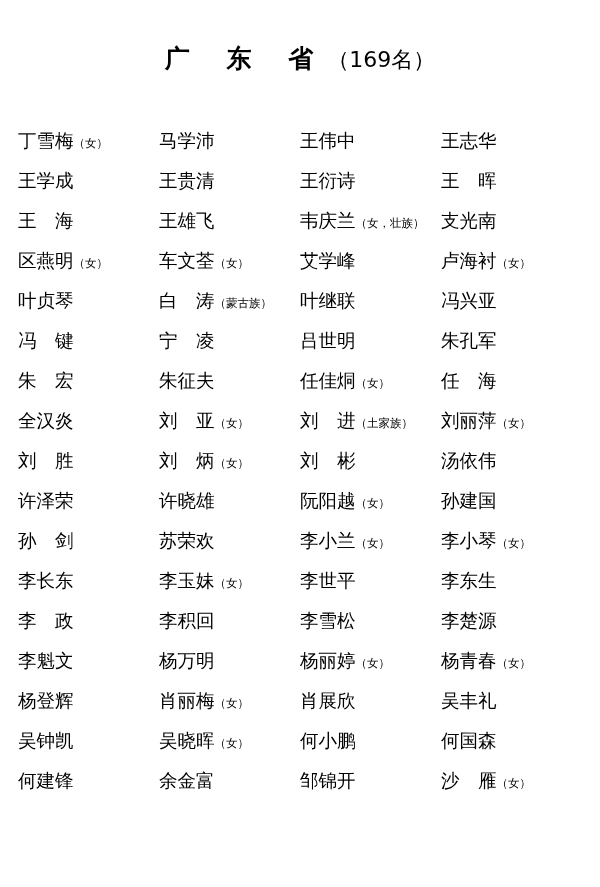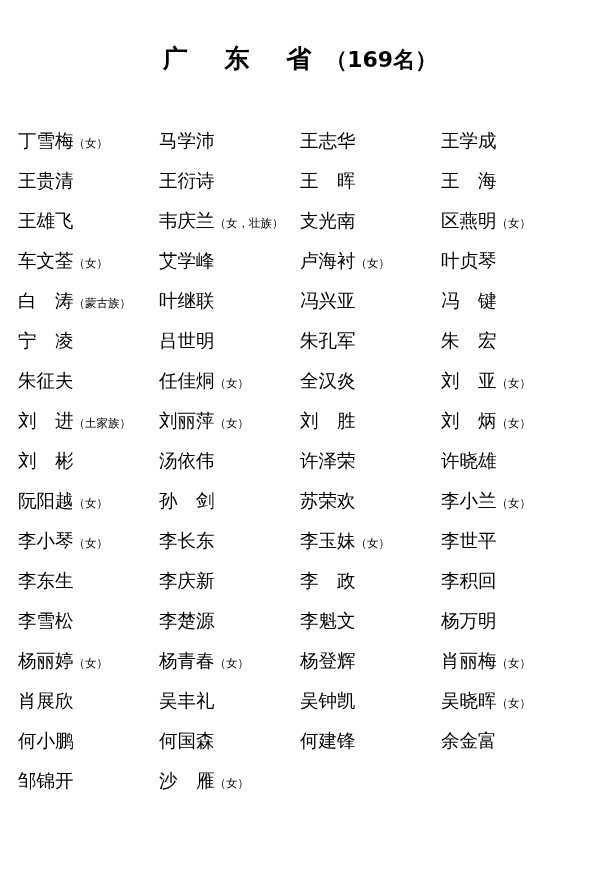--- a/index.html
+++ b/index.html
@@ -34,21 +34,21 @@
   }
   .title .prov {
     letter-spacing: 14px;
     font-family: "DejaVu Sans", "Liberation Sans", sans-serif;
     font-weight: 700;
     text-align: right;
   }
   .title .count {
     font-size: 22px;
     font-family: "DejaVu Sans", "Liberation Sans", sans-serif;
-    font-weight: 700;
+    font-weight: 400;
     text-align: center;
   }
   .names {
     margin-top: 46px;
     display: grid;
     grid-template-columns: repeat(4, 1fr);
     row-gap: 0px;
     column-gap: 0px;
     padding-left: 4px;
     padding-right: 4px;
@@ -74,20 +74,21 @@
 
 <div class="page">
 
   <div class="title">
     <span class="prov">广 东 省</span><span class="count">（169名）</span>
   </div>
 
   <div class="names">
       <div class="cell"><span class="nm">丁雪梅</span><span class="note">（女）</span></div>
       <div class="cell"><span class="nm">马学沛</span></div>
+      <div class="cell"><span class="nm">王伟中</span></div>
       <div class="cell"><span class="nm">王志华</span></div>
       <div class="cell"><span class="nm">王学成</span></div>
       <div class="cell"><span class="nm">王贵清</span></div>
       <div class="cell"><span class="nm">王衍诗</span></div>
       <div class="cell"><span class="nm">王　晖</span></div>
       <div class="cell"><span class="nm">王　海</span></div>
       <div class="cell"><span class="nm">王雄飞</span></div>
       <div class="cell"><span class="nm">韦庆兰</span><span class="note">（女，壮族）</span></div>
       <div class="cell"><span class="nm">支光南</span></div>
       <div class="cell"><span class="nm">区燕明</span><span class="note">（女）</span></div>
@@ -98,40 +99,41 @@
       <div class="cell"><span class="nm">白　涛</span><span class="note">（蒙古族）</span></div>
       <div class="cell"><span class="nm">叶继联</span></div>
       <div class="cell"><span class="nm">冯兴亚</span></div>
       <div class="cell"><span class="nm">冯　键</span></div>
       <div class="cell"><span class="nm">宁　凌</span></div>
       <div class="cell"><span class="nm">吕世明</span></div>
       <div class="cell"><span class="nm">朱孔军</span></div>
       <div class="cell"><span class="nm">朱　宏</span></div>
       <div class="cell"><span class="nm">朱征夫</span></div>
       <div class="cell"><span class="nm">任佳烔</span><span class="note">（女）</span></div>
+      <div class="cell"><span class="nm">任　海</span></div>
       <div class="cell"><span class="nm">全汉炎</span></div>
       <div class="cell"><span class="nm">刘　亚</span><span class="note">（女）</span></div>
       <div class="cell"><span class="nm">刘　进</span><span class="note">（土家族）</span></div>
       <div class="cell"><span class="nm">刘丽萍</span><span class="note">（女）</span></div>
       <div class="cell"><span class="nm">刘　胜</span></div>
       <div class="cell"><span class="nm">刘　炳</span><span class="note">（女）</span></div>
       <div class="cell"><span class="nm">刘　彬</span></div>
       <div class="cell"><span class="nm">汤依伟</span></div>
       <div class="cell"><span class="nm">许泽荣</span></div>
       <div class="cell"><span class="nm">许晓雄</span></div>
       <div class="cell"><span class="nm">阮阳越</span><span class="note">（女）</span></div>
+      <div class="cell"><span class="nm">孙建国</span></div>
       <div class="cell"><span class="nm">孙　剑</span></div>
       <div class="cell"><span class="nm">苏荣欢</span></div>
       <div class="cell"><span class="nm">李小兰</span><span class="note">（女）</span></div>
       <div class="cell"><span class="nm">李小琴</span><span class="note">（女）</span></div>
       <div class="cell"><span class="nm">李长东</span></div>
       <div class="cell"><span class="nm">李玉妹</span><span class="note">（女）</span></div>
       <div class="cell"><span class="nm">李世平</span></div>
       <div class="cell"><span class="nm">李东生</span></div>
-      <div class="cell"><span class="nm">李庆新</span></div>
       <div class="cell"><span class="nm">李　政</span></div>
       <div class="cell"><span class="nm">李积回</span></div>
       <div class="cell"><span class="nm">李雪松</span></div>
       <div class="cell"><span class="nm">李楚源</span></div>
       <div class="cell"><span class="nm">李魁文</span></div>
       <div class="cell"><span class="nm">杨万明</span></div>
       <div class="cell"><span class="nm">杨丽婷</span><span class="note">（女）</span></div>
       <div class="cell"><span class="nm">杨青春</span><span class="note">（女）</span></div>
       <div class="cell"><span class="nm">杨登辉</span></div>
       <div class="cell"><span class="nm">肖丽梅</span><span class="note">（女）</span></div>

